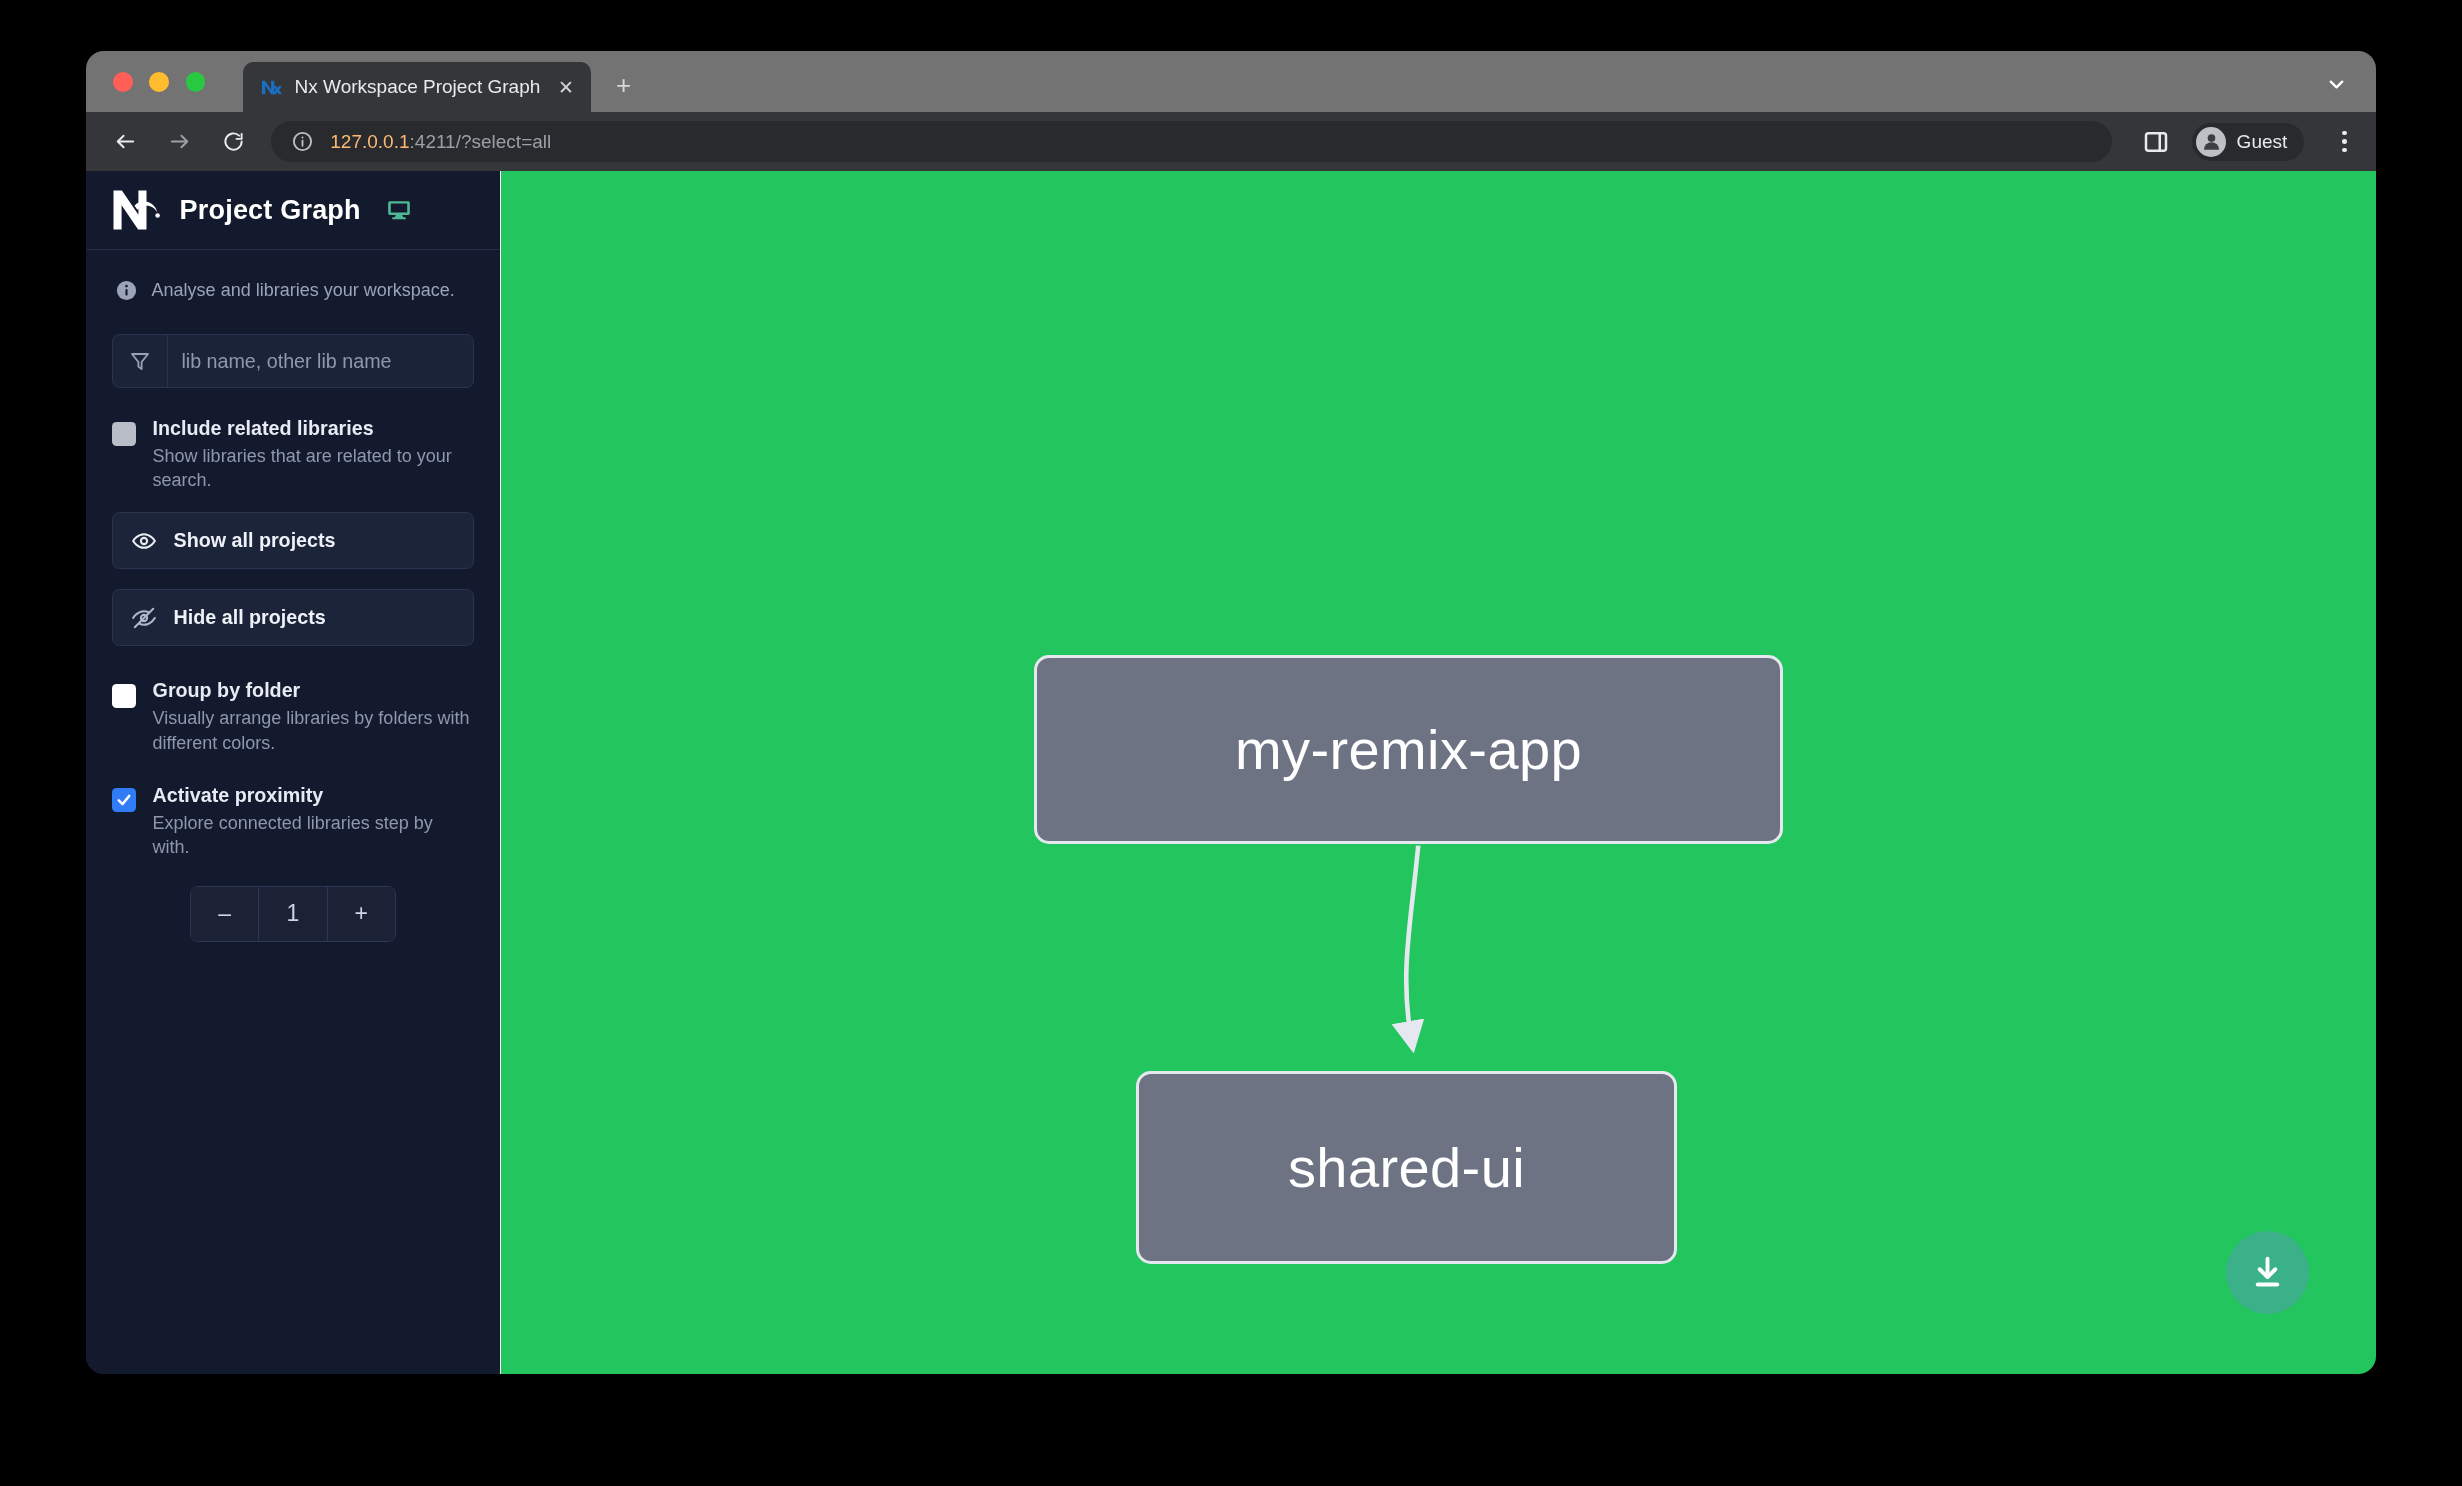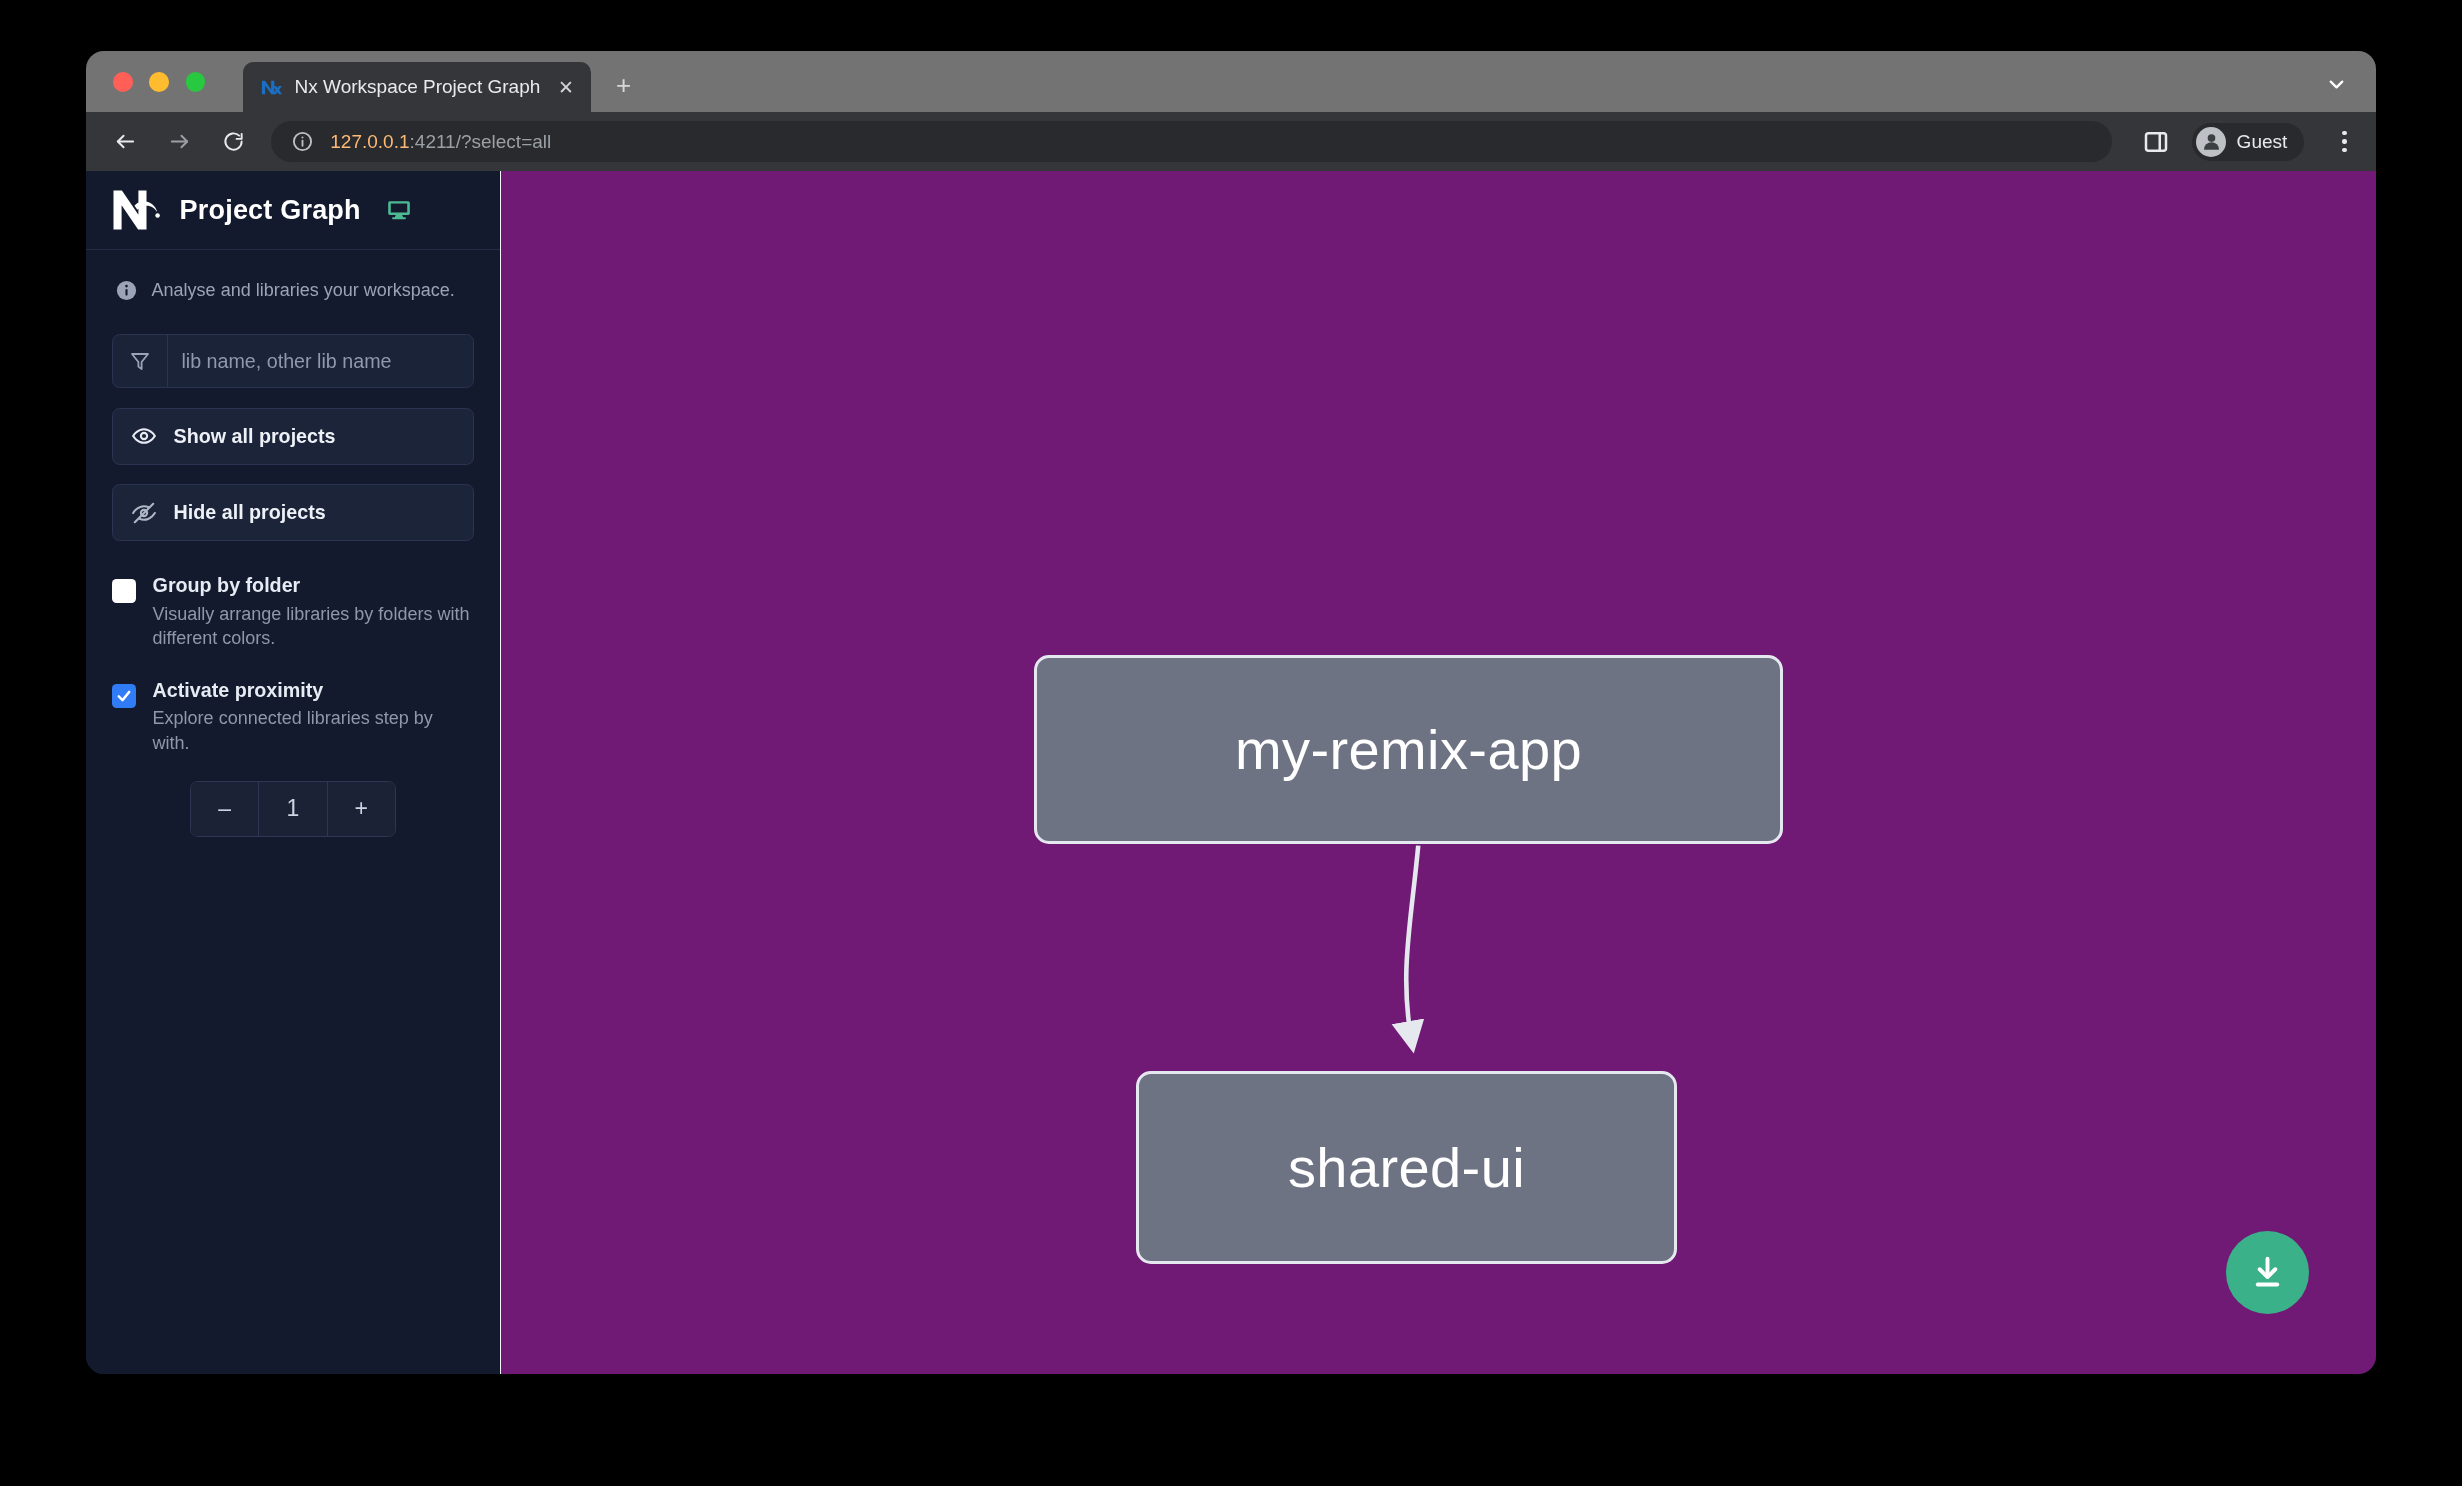--- a/index.html
+++ b/index.html
@@ -266,21 +266,21 @@
     left: 3.8px; top: 7.6px;
     width: 12px; height: 855px;
     border-radius: 6px;
     background: #bfc2cc;
   }
 
   
   #graph-canvas {
     position: relative;
     flex: 1 1 auto;
-    background: #701a75;
+    background: #22c55e;
     overflow: hidden;
   }
   .graph-node {
     position: absolute;
     background: #6e7384;
     border: 3.8px solid #e6e8f0;
     border-radius: 15px;
     display: flex; align-items: center; justify-content: center;
     color: #ffffff;
     font-size: 56px;
@@ -423,20 +423,27 @@
         <div id="filter-box">
           <span class="funnel-icon">
             <svg viewBox="0 0 24 24" width="24" height="24" fill="none" stroke="#9aa3b8" stroke-width="1.8" stroke-linejoin="round">
               <polygon points="4 5 20 5 13.6 13 13.6 20 10.4 17.6 10.4 13"></polygon>
             </svg>
           </span>
           <span class="divider"></span>
           <input id="filter-input" type="text" placeholder="lib name, other lib name" style="">
         </div>
 
+        <div class="option-row">
+          <span class="chk grey"></span>
+          <span class="option-text">
+            <span class="option-label" style="display:block">Include related libraries</span>
+            <span class="option-desc" style="display:block">Show libraries that are related to your search.</span>
+          </span>
+        </div>
 
         <div class="pill-button">
           <span class="btn-icon">
             <svg viewBox="0 0 24 24" width="26" height="26" fill="none" stroke="#e7ebf3" stroke-width="1.9">
               <path d="M2 12s3.7-6.3 10-6.3S22 12 22 12s-3.7 6.3-10 6.3S2 12 2 12z"></path>
               <circle cx="12" cy="12" r="2.9"></circle>
             </svg>
           </span>
           <span class="btn-label">Show all projects</span>
         </div>

